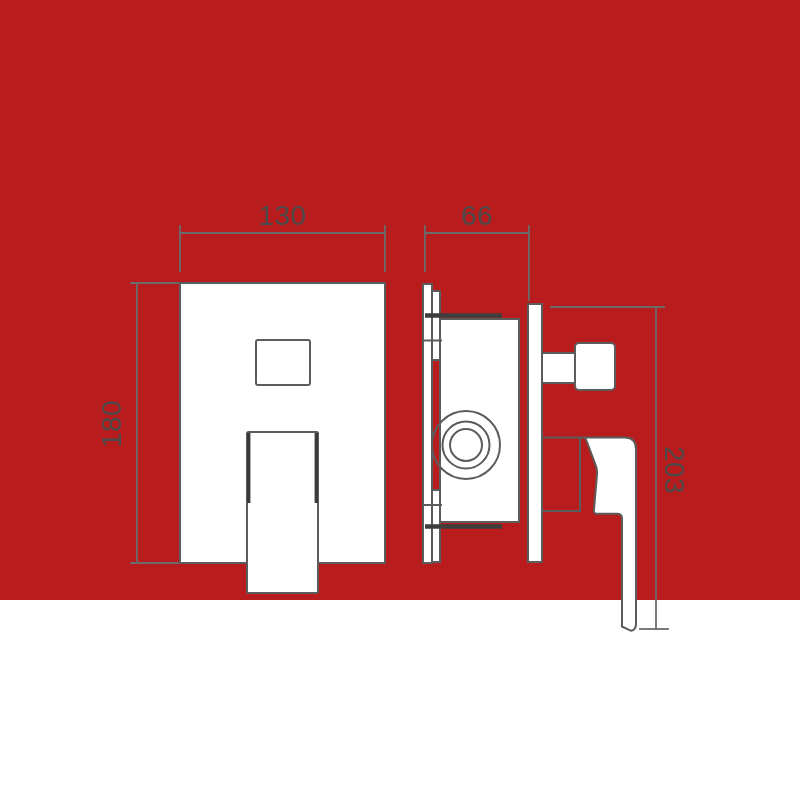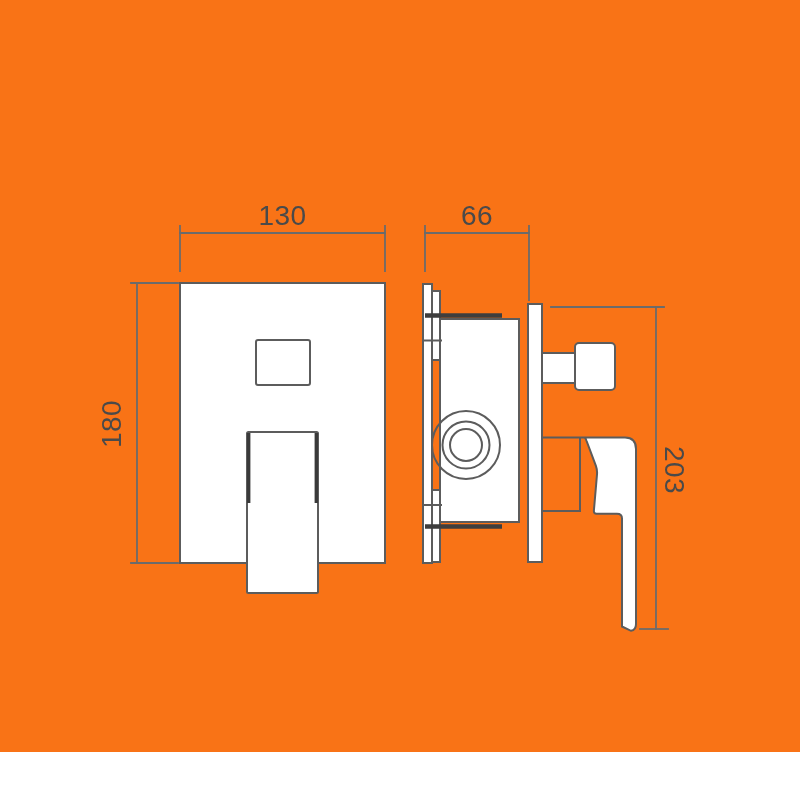--- a/index.html
+++ b/index.html
@@ -7,22 +7,22 @@
     padding: 0;
     background: #ffffff;
     width: 800px;
     height: 800px;
     overflow: hidden;
     font-family: "Liberation Sans", sans-serif;
   }
   .canvas-wrap {
     position: relative;
     width: 800px;
-    height: 752px;
-    background: #f97316;
+    height: 600px;
+    background: #b91c1c;
   }
   svg { display: block; }
   
   .ln {
     stroke: #5c5c5c;
     stroke-width: 2;
     fill: none;
     stroke-linecap: square;
     stroke-linejoin: miter;
   }

